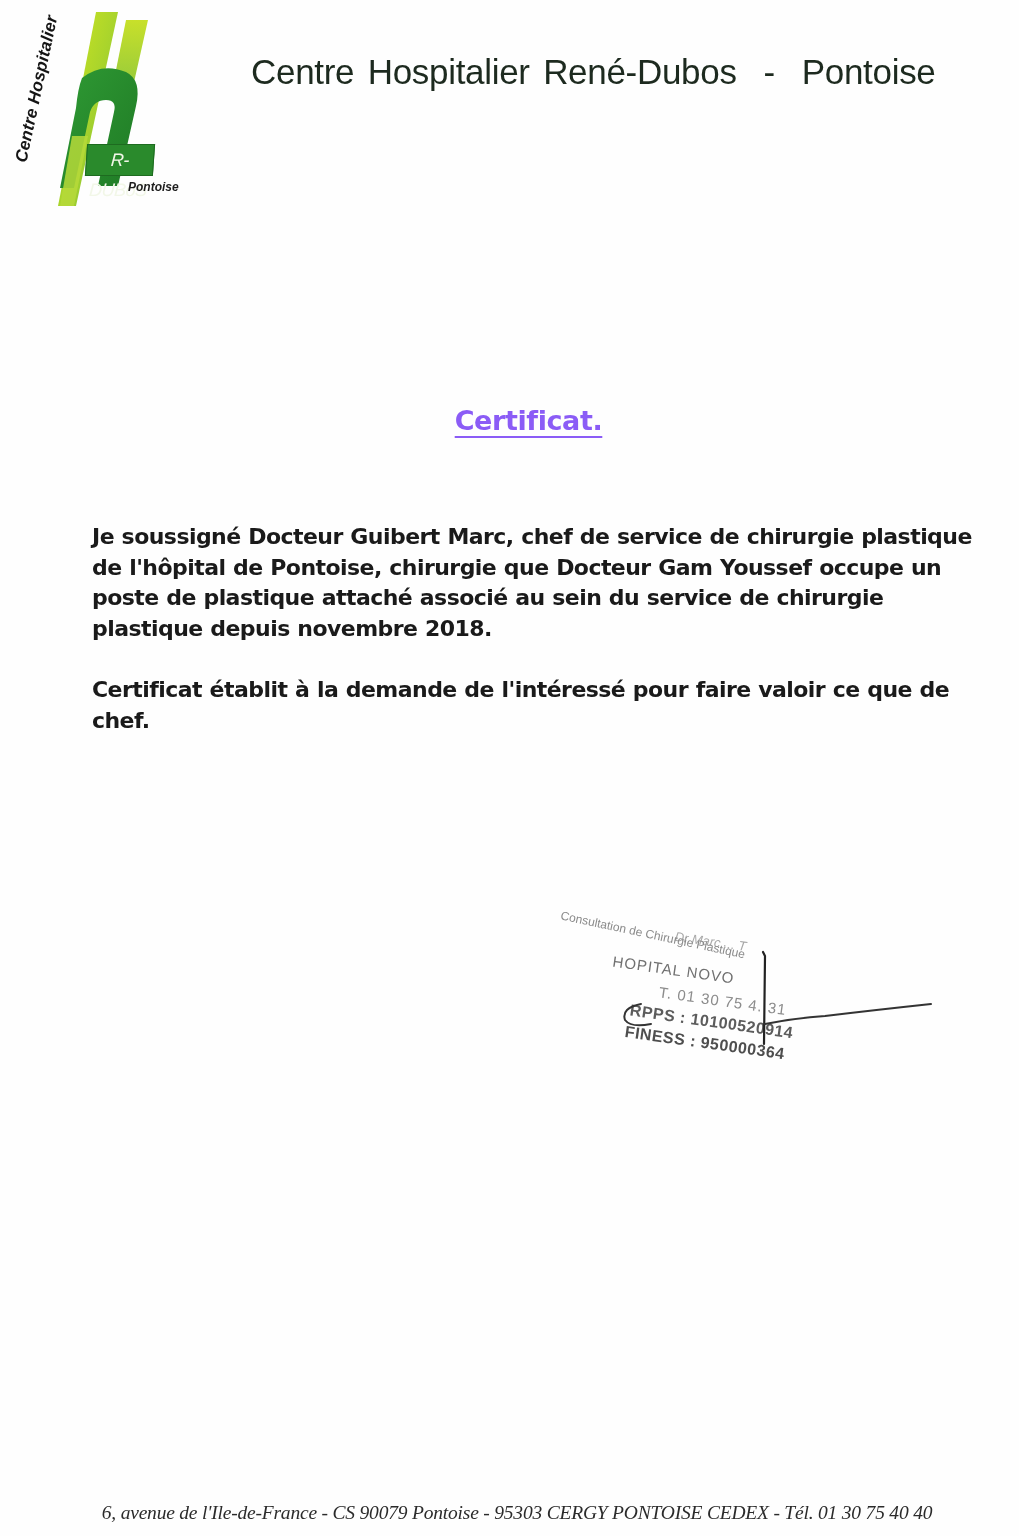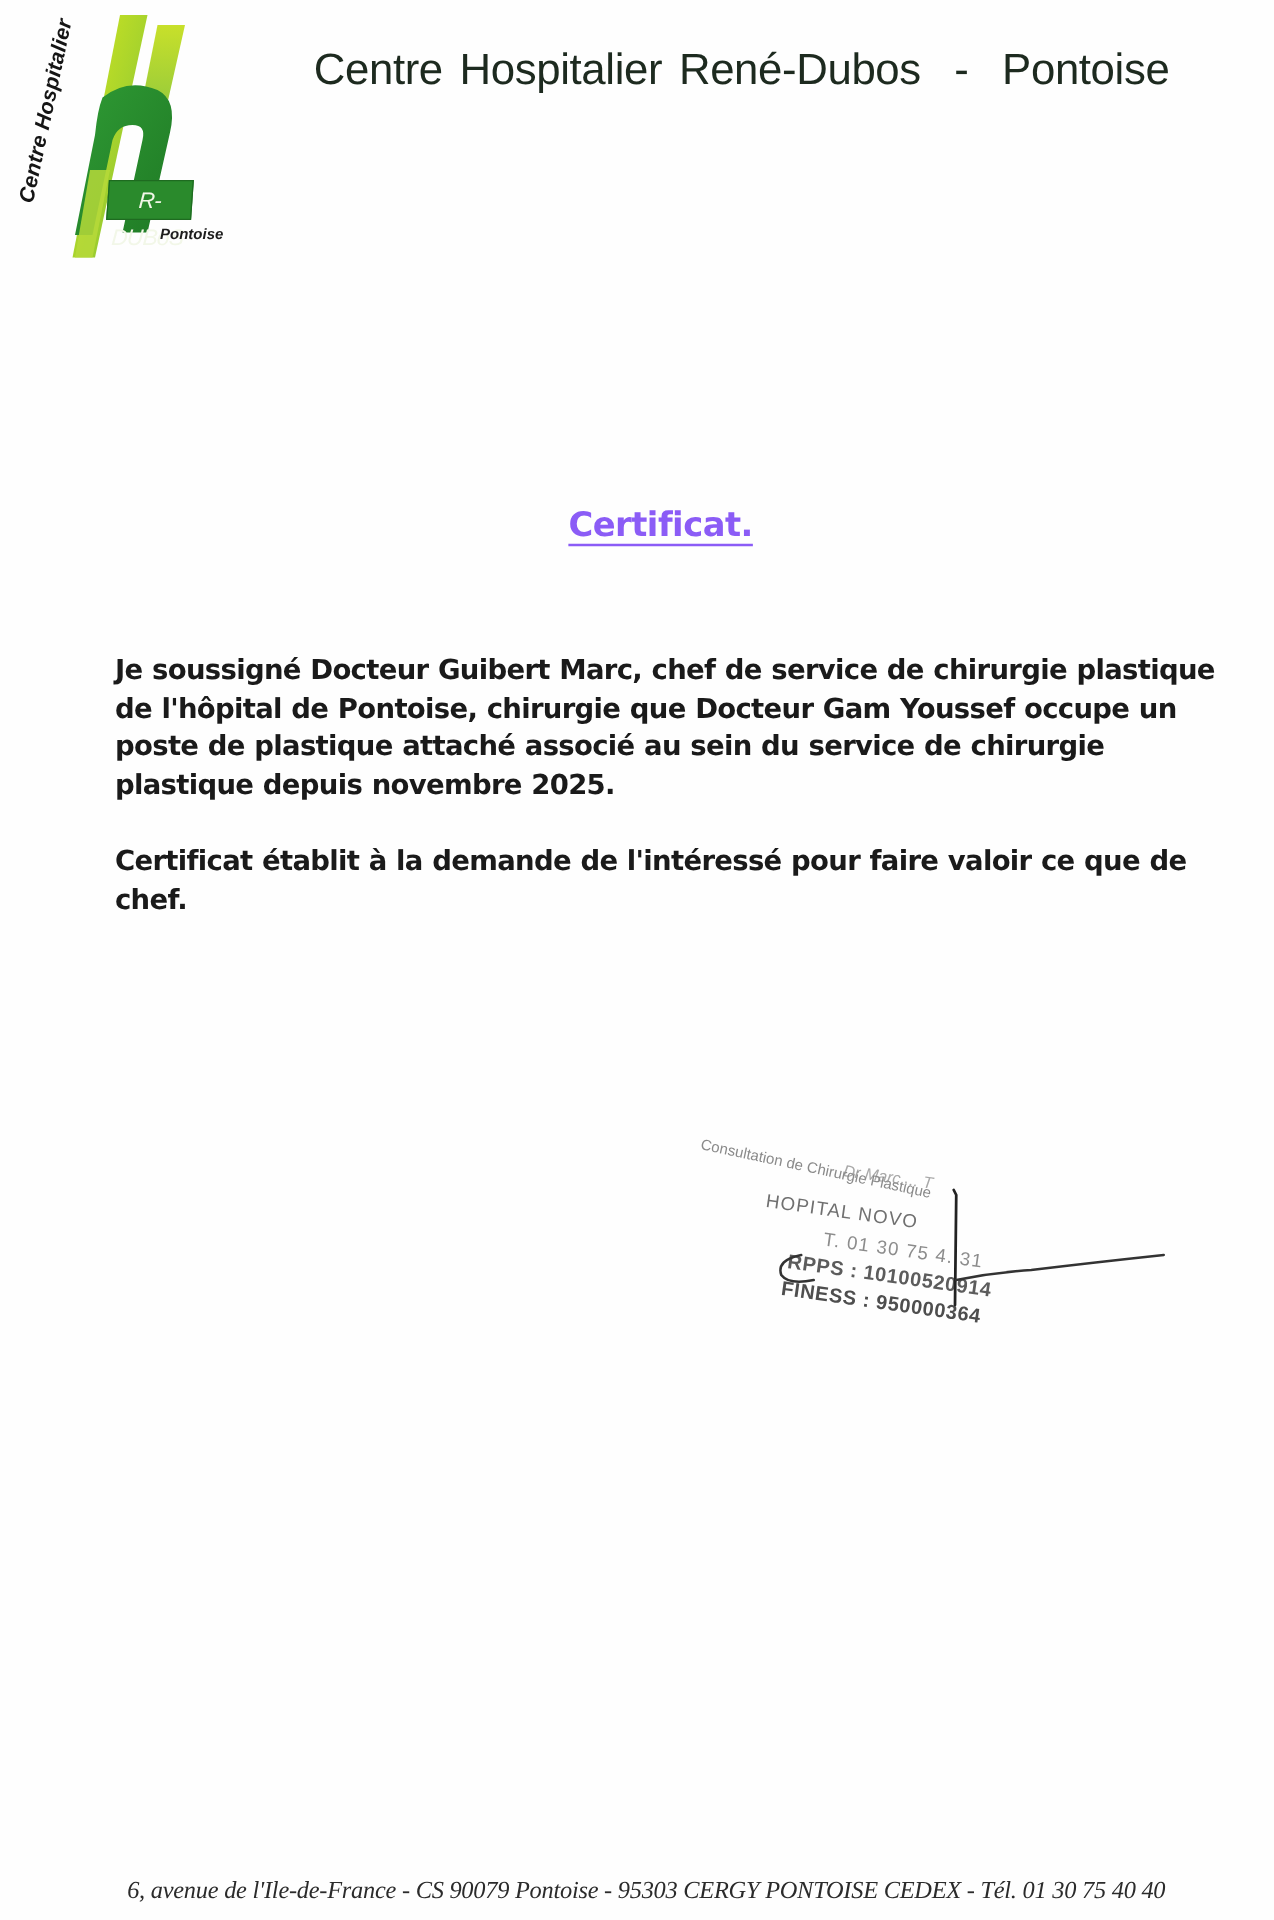--- a/index.html
+++ b/index.html
@@ -201,29 +201,29 @@
 
       <path d="M72 70 Q92 54 116 64 Q132 72 126 98 L108 178 L88 178 L104 104 Q107 92 96 92 Q84 92 80 104 L64 180 L50 180 L66 100 Q68 80 72 70 Z" fill="url(#dg)"></path>
 
       <path d="M62 128 L78 128 L64 198 L50 198 Z" fill="#b6d93a" opacity="0.85"></path>
     </svg>
     <div class="logo-vertical-text">Centre Hospitalier</div>
     <div class="logo-rdubos">R-DUBoS</div>
     <div class="logo-pontoise">Pontoise</div>
   </div>
 
-  <div class="header-title" style="white-space: pre;">Centre Hospitalier René-Dubos  -  Pontoise</div>
+  <div class="header-title" style="white-space: pre; margin-top: 16px;">Centre Hospitalier René-Dubos  -  Pontoise</div>
 
   <div class="doc-title">Certificat.</div>
 
   <div class="body-text para-1">
     <span class="line">Je soussigné Docteur Guibert Marc, chef de service de chirurgie plastique</span>
     <span class="line">de l'hôpital de Pontoise, chirurgie que Docteur Gam Youssef occupe un</span>
     <span class="line">poste de plastique attaché associé au sein du service de chirurgie</span>
-    <span class="line">plastique depuis novembre 2025.</span>
+    <span class="line">plastique depuis novembre 2018.</span>
   </div>
 
   <div class="body-text para-2">
     <span class="line">Certificat établit à la demande de l'intéressé pour faire valoir ce que de</span>
     <span class="line">chef.</span>
   </div>
 
   <div class="stamp">
     <div class="stamp-lines">
       <span class="stamp-line faint s-dr">Dr Marc ... T</span>

